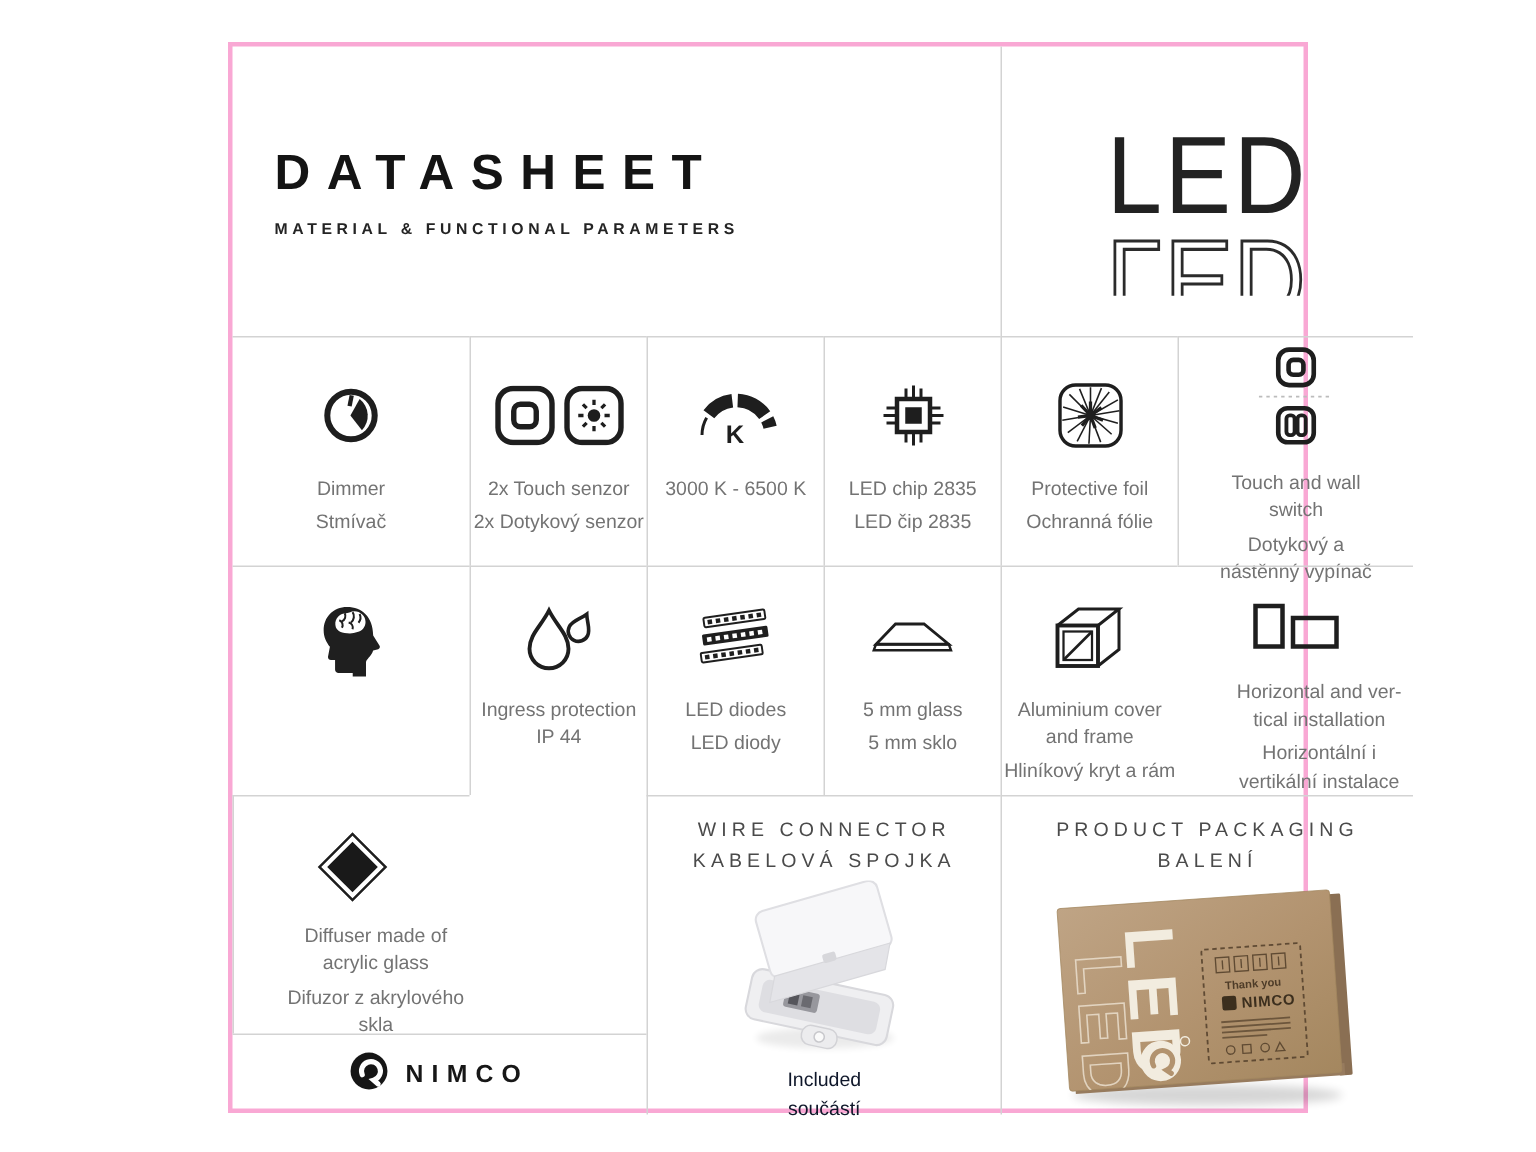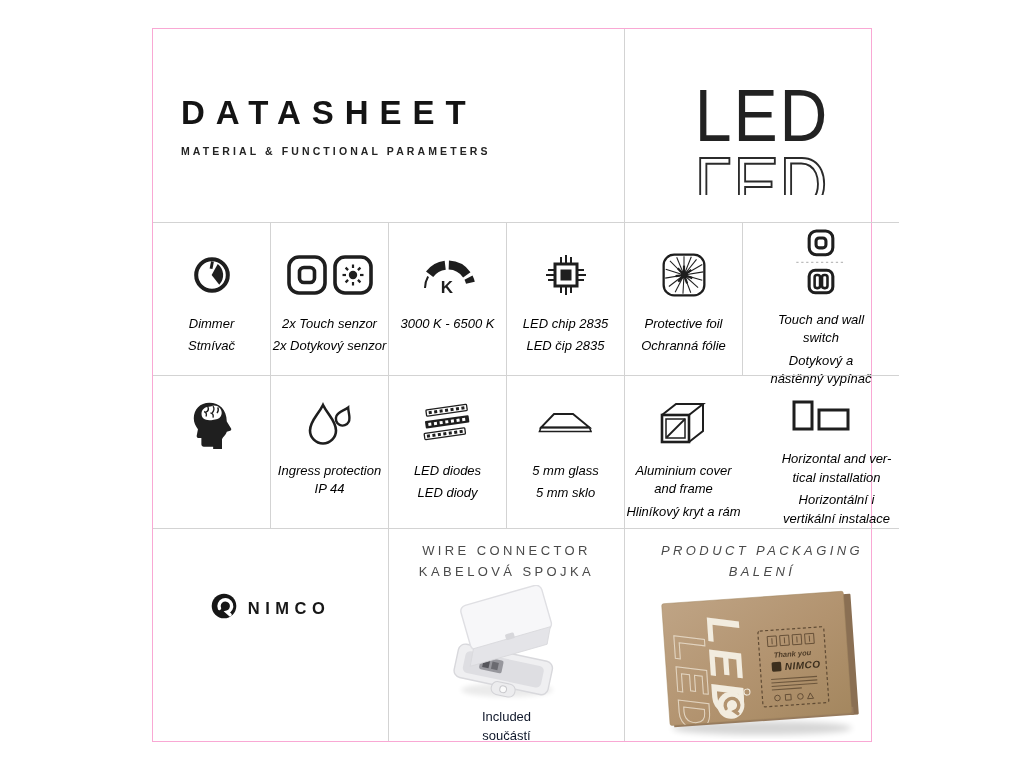--- a/index.html
+++ b/index.html
@@ -1,20 +1,20 @@
 <!DOCTYPE html>
 <html><head>
 <meta charset="utf-8">
 <style>
   * { box-sizing: border-box; margin: 0; padding: 0; }
   html, body { width: 1024px; height: 768px; background: #ffffff;
                font-family: "Liberation Sans", sans-serif; position: relative; overflow: hidden; }
 
   .sheet { position: absolute; left: 152px; top: 28px; width: 720px; height: 714px;
-           border: 1px solid #f9a8d4; background: #fff;
+           border: 3px solid #f9a8d4; background: #fff;
            display: grid; grid-template-columns: repeat(6, 1fr);
            grid-template-rows: 193px 153px 153px 159px 54px; }
 
   .cell { display: flex; flex-direction: column; align-items: center; text-align: center; }
   .bt { border-top: 1px solid #d3d3d3; }
   .bl { border-left: 1px solid #d3d3d3; }
 
   
   .hdr-left { grid-column: 1 / 5; align-items: flex-start; justify-content: center;
               padding-left: 28px; text-align: left; }
@@ -28,28 +28,28 @@
   .led-mirror-clip { height: 38px; overflow: hidden; margin-top: 7px; }
   .led-mirror { font-size: 72px; font-weight: 500; letter-spacing: 2px; line-height: .92;
                 color: #fff; -webkit-text-stroke: 2px #2b2b2b;
                 transform: scaleY(-1); margin-top: -7px; }
 
   
   .icon-box { height: 56px; margin-top: 24px; display: flex; align-items: center; justify-content: center; }
   .r2 .icon-box { margin-top: 22px; height: 52px; }
   .r3 .icon-box { margin-top: 22px; height: 50px; }
   .icon-box.tall { height: 74px; margin-top: 6px; }
-  .lbl { margin-top: 12px; font-size: 13px; line-height: 1.42; color: #000000; width: 117px; font-style: italic; }
+  .lbl { margin-top: 12px; font-size: 13px; line-height: 1.42; color: #737373; width: 117px; }
   .lbl .cz { margin-top: 4px; }
   .lbl.w124 { width: 125px; margin-left: 32px; }
   .hours { font-size: 15px; font-weight: 800; color: #161616; letter-spacing: .3px; }
 
   
   .wire-cell { grid-column: 3 / 5; grid-row: 4 / 6; padding-top: 12px; }
-  .pack-cell { grid-column: 5 / 7; grid-row: 4 / 6; padding-top: 12px; font-style: italic; }
+  .pack-cell { grid-column: 5 / 7; grid-row: 4 / 6; padding-top: 12px; }
   .sec-title { font-size: 13px; letter-spacing: 3.4px; color: #4a4a4a; line-height: 1.6; }
   .note { font-size: 13px; color: #0f172a; line-height: 1.5; margin-top: 2px; }
 
   .nimco-cell { grid-column: 1 / 3; flex-direction: row; justify-content: center; align-items: center; gap: 11px; }
   .nimco-name { font-size: 16.5px; font-weight: 800; letter-spacing: 5.5px; color: #171717; }
 
   svg .ink { stroke: #1e1e1e; }
 </style>
 </head>
 <body>
@@ -325,20 +325,34 @@
     </div>
     <div class="lbl w124">
       <div class="en">
         <span>Horizontal and ver-</span><br>
         <span>tical installation</span>
       </div>
       <div class="cz">Horizontální i vertikální instalace</div>
     </div>
   </div>
 
+  <div class="cell bt bl r3">
+    <div class="icon-box">
+      <svg width="54" height="54" viewBox="0 0 52 52">
+        <g transform="rotate(45 26 26)">
+          <rect x="11" y="11" width="30" height="30" fill="none" class="ink" stroke-width="1.6"></rect>
+          <rect x="14.5" y="14.5" width="23" height="23" fill="#191919"></rect>
+        </g>
+      </svg>
+    </div>
+    <div class="lbl w124">
+      <div class="en">Diffuser made of acrylic glass</div>
+      <div class="cz">Difuzor z akrylového skla</div>
+    </div>
+  </div>
 
   <div class="cell bt nimco-cell">
     <span>
       <svg width="26" height="26" viewBox="0 0 26 26">
         <circle cx="13" cy="13" r="12.3" fill="#161616"></circle>
         <path d="M8.5 15.5 a 6.3 6.3 0 1 1 7.6 3.6 l 3 2.6" fill="none" stroke="#ffffff" stroke-width="3.4" stroke-linecap="round"></path>
       </svg>
     </span>
     <span class="nimco-name">NIMCO</span>
   </div>

